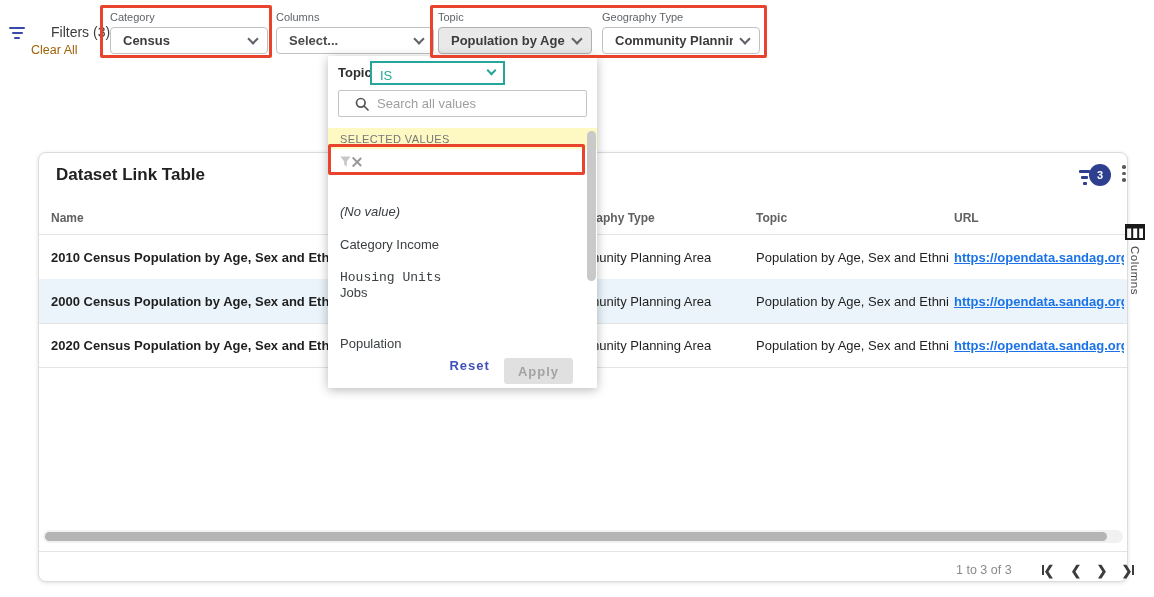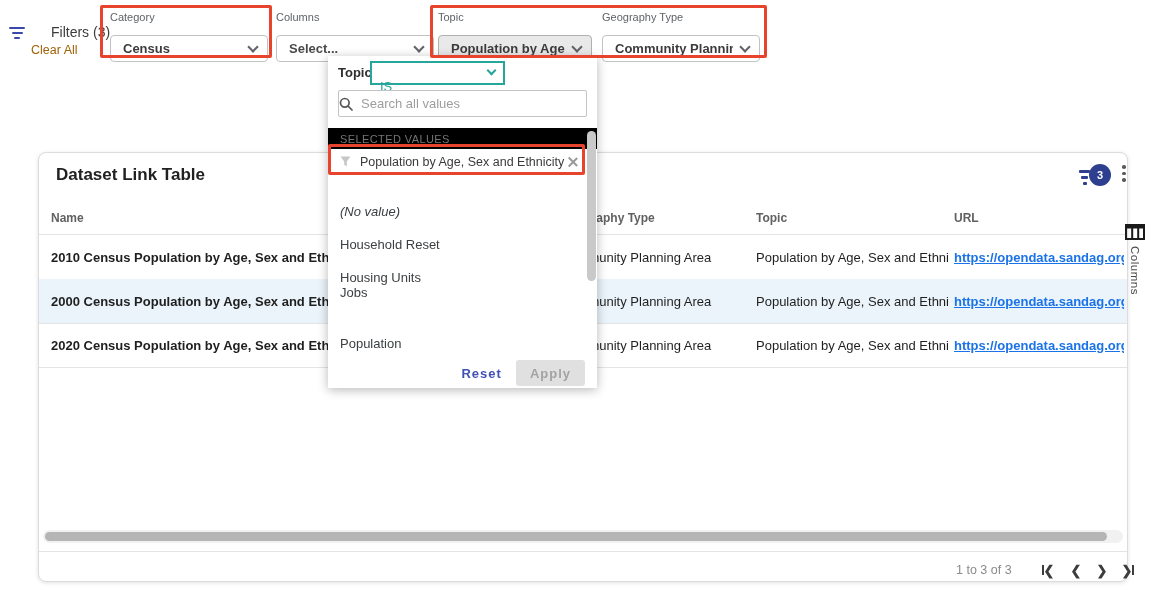--- a/index.html
+++ b/index.html
@@ -10,21 +10,21 @@
   
   .filter-glyph { position:absolute; left:8px; top:27px; width:18px; height:14px; }
   .filter-glyph i { display:block; background:#3949ab; height:2px; border-radius:1px; margin:0 auto 3px; }
   .filter-glyph i:nth-child(1){ width:16px; }
   .filter-glyph i:nth-child(2){ width:11px; }
   .filter-glyph i:nth-child(3){ width:6px; }
   .filters-label { position:absolute; left:31px; top:24px; font-size:14px; color:#3c3c3c;margin-left:20px; }
   .clear-all { position:absolute; left:31px; top:43px; font-size:12.5px; color:#a16207; cursor:pointer; }
 
   .ffield { position:absolute; }
-  .ffield .flabel { font-size:11px; color:#5f6368; margin-bottom:12px; }
+  .ffield .flabel { font-size:11px; color:#5f6368; margin-bottom:4px; }
   .fbox { position:relative; height:27px; background:#fff; border:1px solid #c2c2c2; border-radius:4px;
           display:flex; align-items:center; padding:0 26px 0 12px; font-size:13px; color:#3c3c3c; font-weight:bold; }
   .fbox .val { white-space:nowrap; overflow:hidden; }
   .chev { position:absolute; right:10px; top:50%; width:8px; height:8px; margin-top:-6px;
           border-right:2px solid #5f6368; border-bottom:2px solid #5f6368; transform:rotate(45deg); }
   .f-category { left:110px; top:11px; width:158px; }
   .f-release  { left:276px; top:11px; width:158px; }
   .f-topic    { left:438px; top:11px; width:154px; }
   .f-topic .fbox { background:#e9e9e9; border-color:#b0b0b0; }
   .f-geo      { left:602px; top:11px; width:158px; }
@@ -35,41 +35,41 @@
   .rr-category { left:100px; top:5px;  width:172px; height:53px; }
   .rr-topicgeo { left:430px; top:5px;  width:337px; height:53px; }
   .rr-chip     { left:328px; top:144px; width:257px; height:31px; }
 
   
   .panel { position:absolute; left:328px; top:56px; width:269px; height:332px; background:#fff; z-index:20;
            box-shadow:0 2px 10px rgba(0,0,0,.28); }
   .panel .op-row { position:absolute; left:0; top:0; width:100%; height:32px; }
   .panel .op-label { position:absolute; left:10px; top:9px; font-size:13px; font-weight:bold; color:#2f2f2f; }
   .op-select { position:absolute; left:42px; top:5px; width:135px; height:24px; border:2px solid var(--teal,#26a69a);
-               display:flex; align-items:flex-start; padding:16px 22px 0 8px; font-size:13px; color:var(--teal,#26a69a); background:#fff; }
+               display:flex; align-items:flex-end; padding:16px 22px 0 8px; font-size:13px; color:var(--teal,#26a69a); background:#fff; }
   .op-select .chev { border-color:var(--teal,#26a69a); width:7px; height:7px; right:8px; }
   .search-box { position:absolute; left:10px; top:34px; width:249px; height:27px; border:1px solid #c4c4c4; border-radius:2px;
-                display:flex; align-items:center; padding:0 0; gap:8px; }
+                display:flex; align-items:center; padding:0 16px; gap:8px; }
   .search-box .ph { font-size:13px; color:#9e9e9e; }
-  .sec-head { position:absolute; left:0; width:100%; height:21px; background:#000000; display:flex; align-items:center;
+  .sec-head { position:absolute; left:0; width:100%; height:21px; background:#fef9c3; display:flex; align-items:center;
               padding-left:12px; font-size:11px; color:#757575; letter-spacing:.4px; }
   .sh-selected { top:72px; }
   .sh-label { top:118px; }
   .chip-row { position:absolute; left:0; top:93px; width:100%; height:25px; display:flex; align-items:center; padding:0 10px 0 12px; }
   .chip-row .txt { font-size:12.5px; color:#3a3a3a; flex:1; margin-left:9px; white-space:nowrap; overflow:hidden; }
   .x-icon { position:relative; width:12px; height:12px; margin-right:8px; cursor:pointer; }
   .x-icon::before, .x-icon::after { content:""; position:absolute; left:5px; top:0; width:1.5px; height:12px; background:#9a9a9a; }
   .x-icon::before { transform:rotate(45deg); } .x-icon::after { transform:rotate(-45deg); }
   .opt { position:absolute; left:0; width:256px; height:33px; display:flex; align-items:center; padding-left:12px;
          font-size:13px; color:#3c4043; cursor:pointer; }
   .opt.novalue { font-style:italic; }
-  .opt-0{ top:139px; } .opt-1{ top:172px; } .opt-2{ top:205px; } .opt-3{ top:220px;text-align:center; } .opt-4{ top:271px; }
+  .opt-0{ top:139px; } .opt-1{ top:172px; } .opt-2{ top:205px;font-family:Liberation Mono, monospace; } .opt-3{ top:220px;text-align:center; } .opt-4{ top:271px; }
   .panel-scroll { position:absolute; right:1px; top:75px; width:9px; height:150px; background:#c9c9c9; border-radius:5px; }
-  .panel-footer { position:absolute; left:0; bottom:0; width:100%; height:30px; display:flex; align-items:center;
-                  justify-content:flex-end; gap:14px; padding-right:12px; }
+  .panel-footer { position:absolute; left:0; bottom:0; width:100%; height:30px; display:flex; 
+                  justify-content:flex-end; gap:14px; padding-right:24px; }
   .reset-btn { font-size:13px; font-weight:bold; letter-spacing:1px; color:#3f51b5; cursor:pointer; }
   .apply-btn { height:26px; padding:0 14px; background:#e0e0e0; border:none; border-radius:3px; font-size:13px; font-weight:bold;
                letter-spacing:1px; color:#a3a3a3; font-family:"Liberation Sans",sans-serif; }
 
   
   .card { position:absolute; left:38px; top:152px; width:1090px; height:430px; background:#fff; border:1px solid #dcdcdc;
           border-radius:8px; box-shadow:0 1px 4px rgba(0,0,0,.12); z-index:1; }
   .card-title { position:absolute; left:17px; top:12px; font-size:17px; font-weight:bold; color:#212121; }
   .badge-filter { position:absolute; left:1040px; top:10px; width:34px; height:26px; cursor:pointer; }
   .badge-filter .ln { position:absolute; background:#2e3f8f; height:2.5px; border-radius:1px; }
@@ -240,27 +240,26 @@
       </svg>
       <span class="ph">Search all values</span>
     </div>
 
     <div class="sec-head sh-selected">SELECTED VALUES</div>
 
     <div class="chip-row">
       <svg class="funnel-svg" width="11" height="11" viewBox="0 0 11 11">
         <path d="M0.5 0.5 H10.5 L6.8 5.5 V10.5 L4.2 8.8 V5.5 Z" fill="#c7c7c7"></path>
       </svg>
-      <span class="txt">Population by Age, Sex and Ethnicity</span>
       <span class="x-icon"></span>
     </div>
 
 
     <div class="opt opt-0 novalue">(No value)</div>
-    <div class="opt opt-1">Household Reset</div>
+    <div class="opt opt-1">Category Income</div>
     <div class="opt opt-2">Housing Units</div>
     <div class="opt opt-3">Jobs</div>
     <div class="opt opt-4">Population</div>
 
     <div class="panel-scroll"></div>
 
     <div class="panel-footer">
       <span class="reset-btn">Reset</span>
       <button class="apply-btn" disabled="">Apply</button>
     </div>

